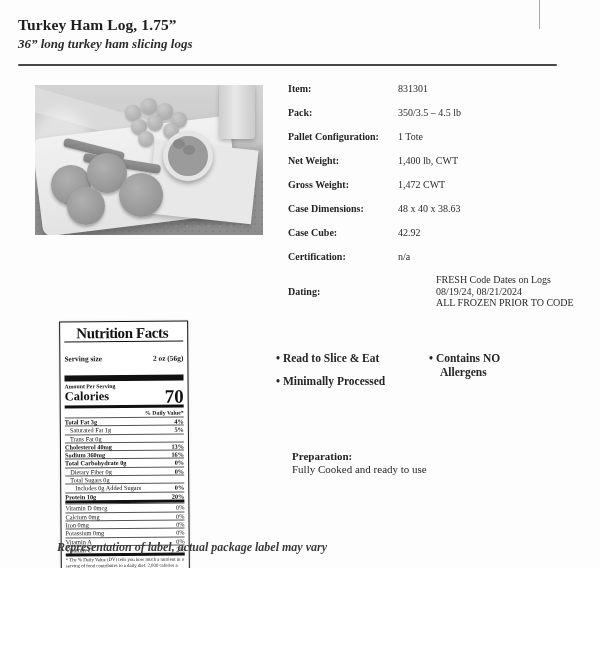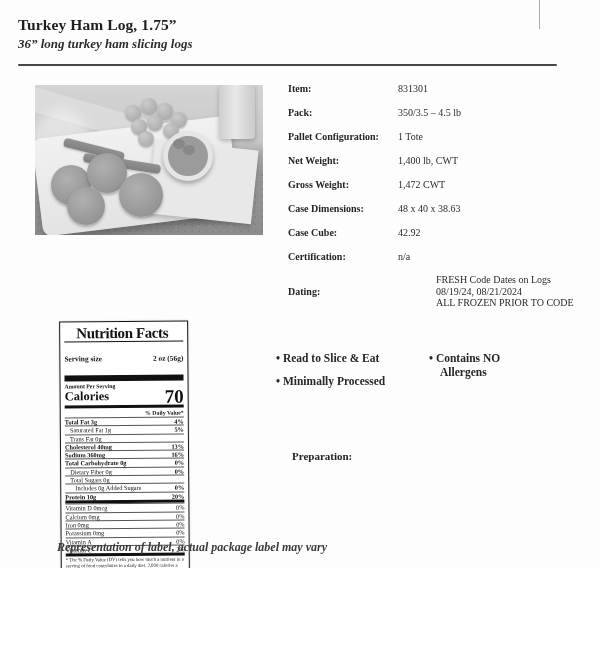--- a/index.html
+++ b/index.html
@@ -166,20 +166,21 @@
   <div class="benefits c2">
     <div class="item">Contains NO Allergens</div>
   </div>
   <div class="benefits c1">
     <div class="item">Read to Slice &amp; Eat</div>
     <div class="item">Minimally Processed</div>
   </div>
 
   <div class="prep">
     <div class="h">Preparation:</div>
+    <div>Fully Cooked and ready to use</div>
   </div>
 
   <div class="nf">
     <div class="nf-title">Nutrition Facts</div>
     <div class="nf-serving">
       <span>Serving size</span>
       <span>2 oz (56g)</span>
     </div>
     <div class="bar"></div>
     <div class="nf-aps">Amount Per Serving</div>

